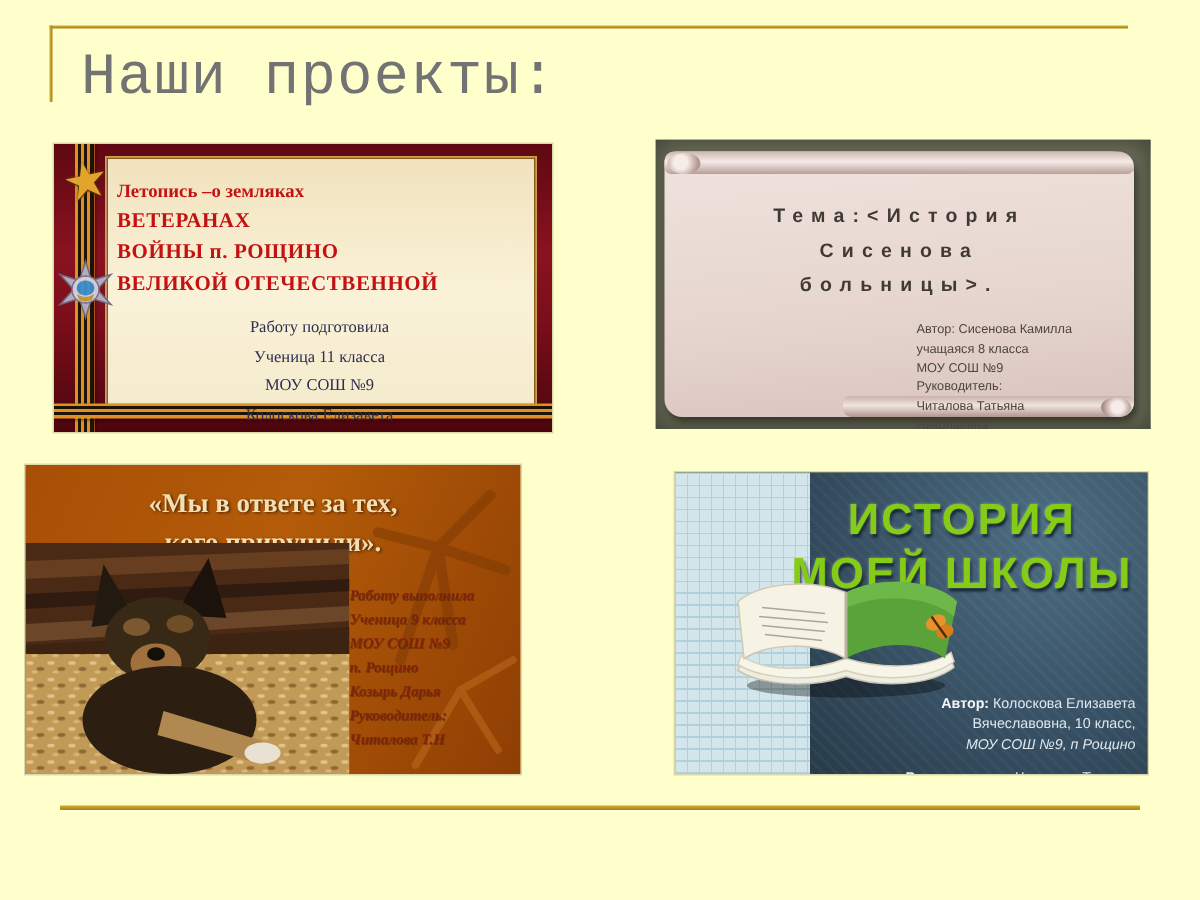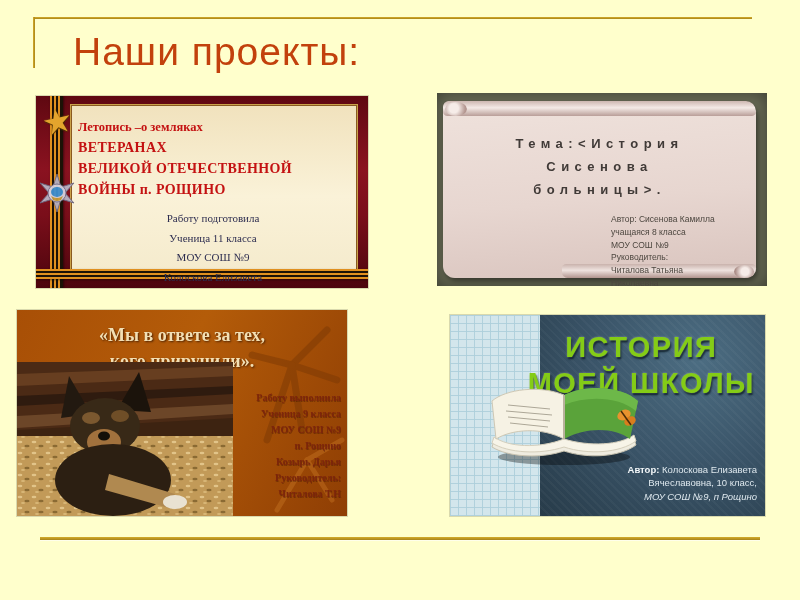--- a/index.html
+++ b/index.html
@@ -5,22 +5,22 @@
   html,body{margin:0;padding:0;}
   body{width:800px;height:600px;overflow:hidden;font-family:"Liberation Sans",sans-serif;}
   .slide{position:relative;width:800px;height:600px;background:#FFFFCC;}
 
   
   .rule{position:absolute;background:linear-gradient(180deg,#d4ad2a,#a8831a);}
   .rule.top{left:33px;top:17px;width:719px;height:2px;}
   .rule.left{left:33px;top:17px;width:2px;height:51px;background:linear-gradient(90deg,#d4ad2a,#a8831a);}
   .rule.bottom{left:40px;top:537px;width:720px;height:3px;box-shadow:0 1px 0 rgba(255,255,255,.6);}
 
-  .page-title{position:absolute;left:54px;top:30px;font-family:Liberation Sans, sans-serif;
-    font-size:39px;color:#c2410c;letter-spacing:1px;margin-left:19px;}
+  .page-title{position:absolute;left:54px;top:30px;font-family:Liberation Mono, monospace;
+    font-size:39px;color:#737373;letter-spacing:1px;}
 
   .thumb{position:absolute;overflow:hidden;box-shadow:0 0 0 1px rgba(0,0,0,.15);cursor:pointer;}
 
   
   .veterans{left:36px;top:96px;width:332px;height:192px;
     background:linear-gradient(180deg,#5f0811 0%,#8a1220 38%,#7a0e1a 62%,#4c050d 100%);}
   .v-panel{position:absolute;left:34px;top:8px;width:286px;height:166px;
     background:linear-gradient(180deg,#f1e2bd 0%,#faf2d8 55%,#f5ebcd 100%);
     border:1px solid #caa24a;box-shadow:inset 0 0 0 1px #8a5a20;}
   .v-ribbon{position:absolute;left:14px;top:0;width:13px;height:192px;
@@ -60,23 +60,23 @@
     color:#4c463f;line-height:1.5;text-align:left;}
 
   
   .pets{left:17px;top:310px;width:330px;height:206px;
     background:linear-gradient(115deg,#a84f06 0%,#b45c09 45%,#8f3e04 100%);}
   .leaves{position:absolute;right:0;top:0;width:150px;height:206px;opacity:.8;}
   .p-title{position:absolute;left:0;top:12px;width:100%;text-align:center;
     font-family:"Liberation Serif",serif;font-weight:bold;font-size:18px;color:#f2dfb4;
     line-height:1.45;text-shadow:1px 1px 2px #4e2302;}
   .dog-photo{position:absolute;left:0;top:52px;width:216px;height:154px;}
-  .p-credits{position:absolute;left:216px;top:80px;width:108px;text-align:right;
+  .p-credits{position:absolute;left:216px;top:80px;width:108px;text-align:left;
     font-family:"Liberation Serif",serif;font-weight:bold;font-size:10px;color:#7e250b;
-    line-height:1.6;text-shadow:.5px .5px 0 rgba(40,10,0,.35);}
+    line-height:1.6;text-shadow:.5px .5px 0 rgba(40,10,0,.35);font-style:italic;}
 
   
   .school{left:450px;top:315px;width:315px;height:201px;background:#2b3f4d;}
   .s-check{position:absolute;left:0;top:0;width:90px;height:201px;background:#d3e6ec;
     background-image:
       repeating-linear-gradient(0deg,rgba(173,207,219,.9) 0 1px,transparent 1px 8px),
       repeating-linear-gradient(90deg,rgba(173,207,219,.9) 0 1px,transparent 1px 8px);}
   .s-main{position:absolute;left:90px;top:0;width:225px;height:201px;
     background:radial-gradient(circle at 70% 22%,#4c6d82 0%,#3a5468 48%,#273b49 100%);}
   .s-main::after{content:"";position:absolute;inset:0;
@@ -112,22 +112,22 @@
           <circle cx="21" cy="21" r="9" fill="#d8d3e0" stroke="#7a7490"></circle>
           <ellipse cx="21" cy="20" rx="6" ry="5" fill="#3e8fd0"></ellipse>
           <path d="M15 24 q6 4 12 0 l-2 4 q-4 2 -8 0 Z" fill="#c79a3a"></path>
         </g>
       </svg>
     </div>
     <div style="position:absolute;left:34px;top:8px;width:286px;">
       <div class="v-title">
         <div class="l0">Летопись –о земляках</div>
         <div class="l">ВЕТЕРАНАХ</div>
+        <div class="l">ВОЙНЫ п. РОЩИНО</div>
         <div class="l">ВЕЛИКОЙ ОТЕЧЕСТВЕННОЙ</div>
-        <div class="l">ВОЙНЫ п. РОЩИНО</div>
       </div>
       <div class="v-credits">
         <div>Работу подготовила</div>
         <div>Ученица 11 класса</div>
         <div>МОУ СОШ №9</div>
         <div>Колоскова Елизавета</div>
       </div>
     </div>
   </div>
 

